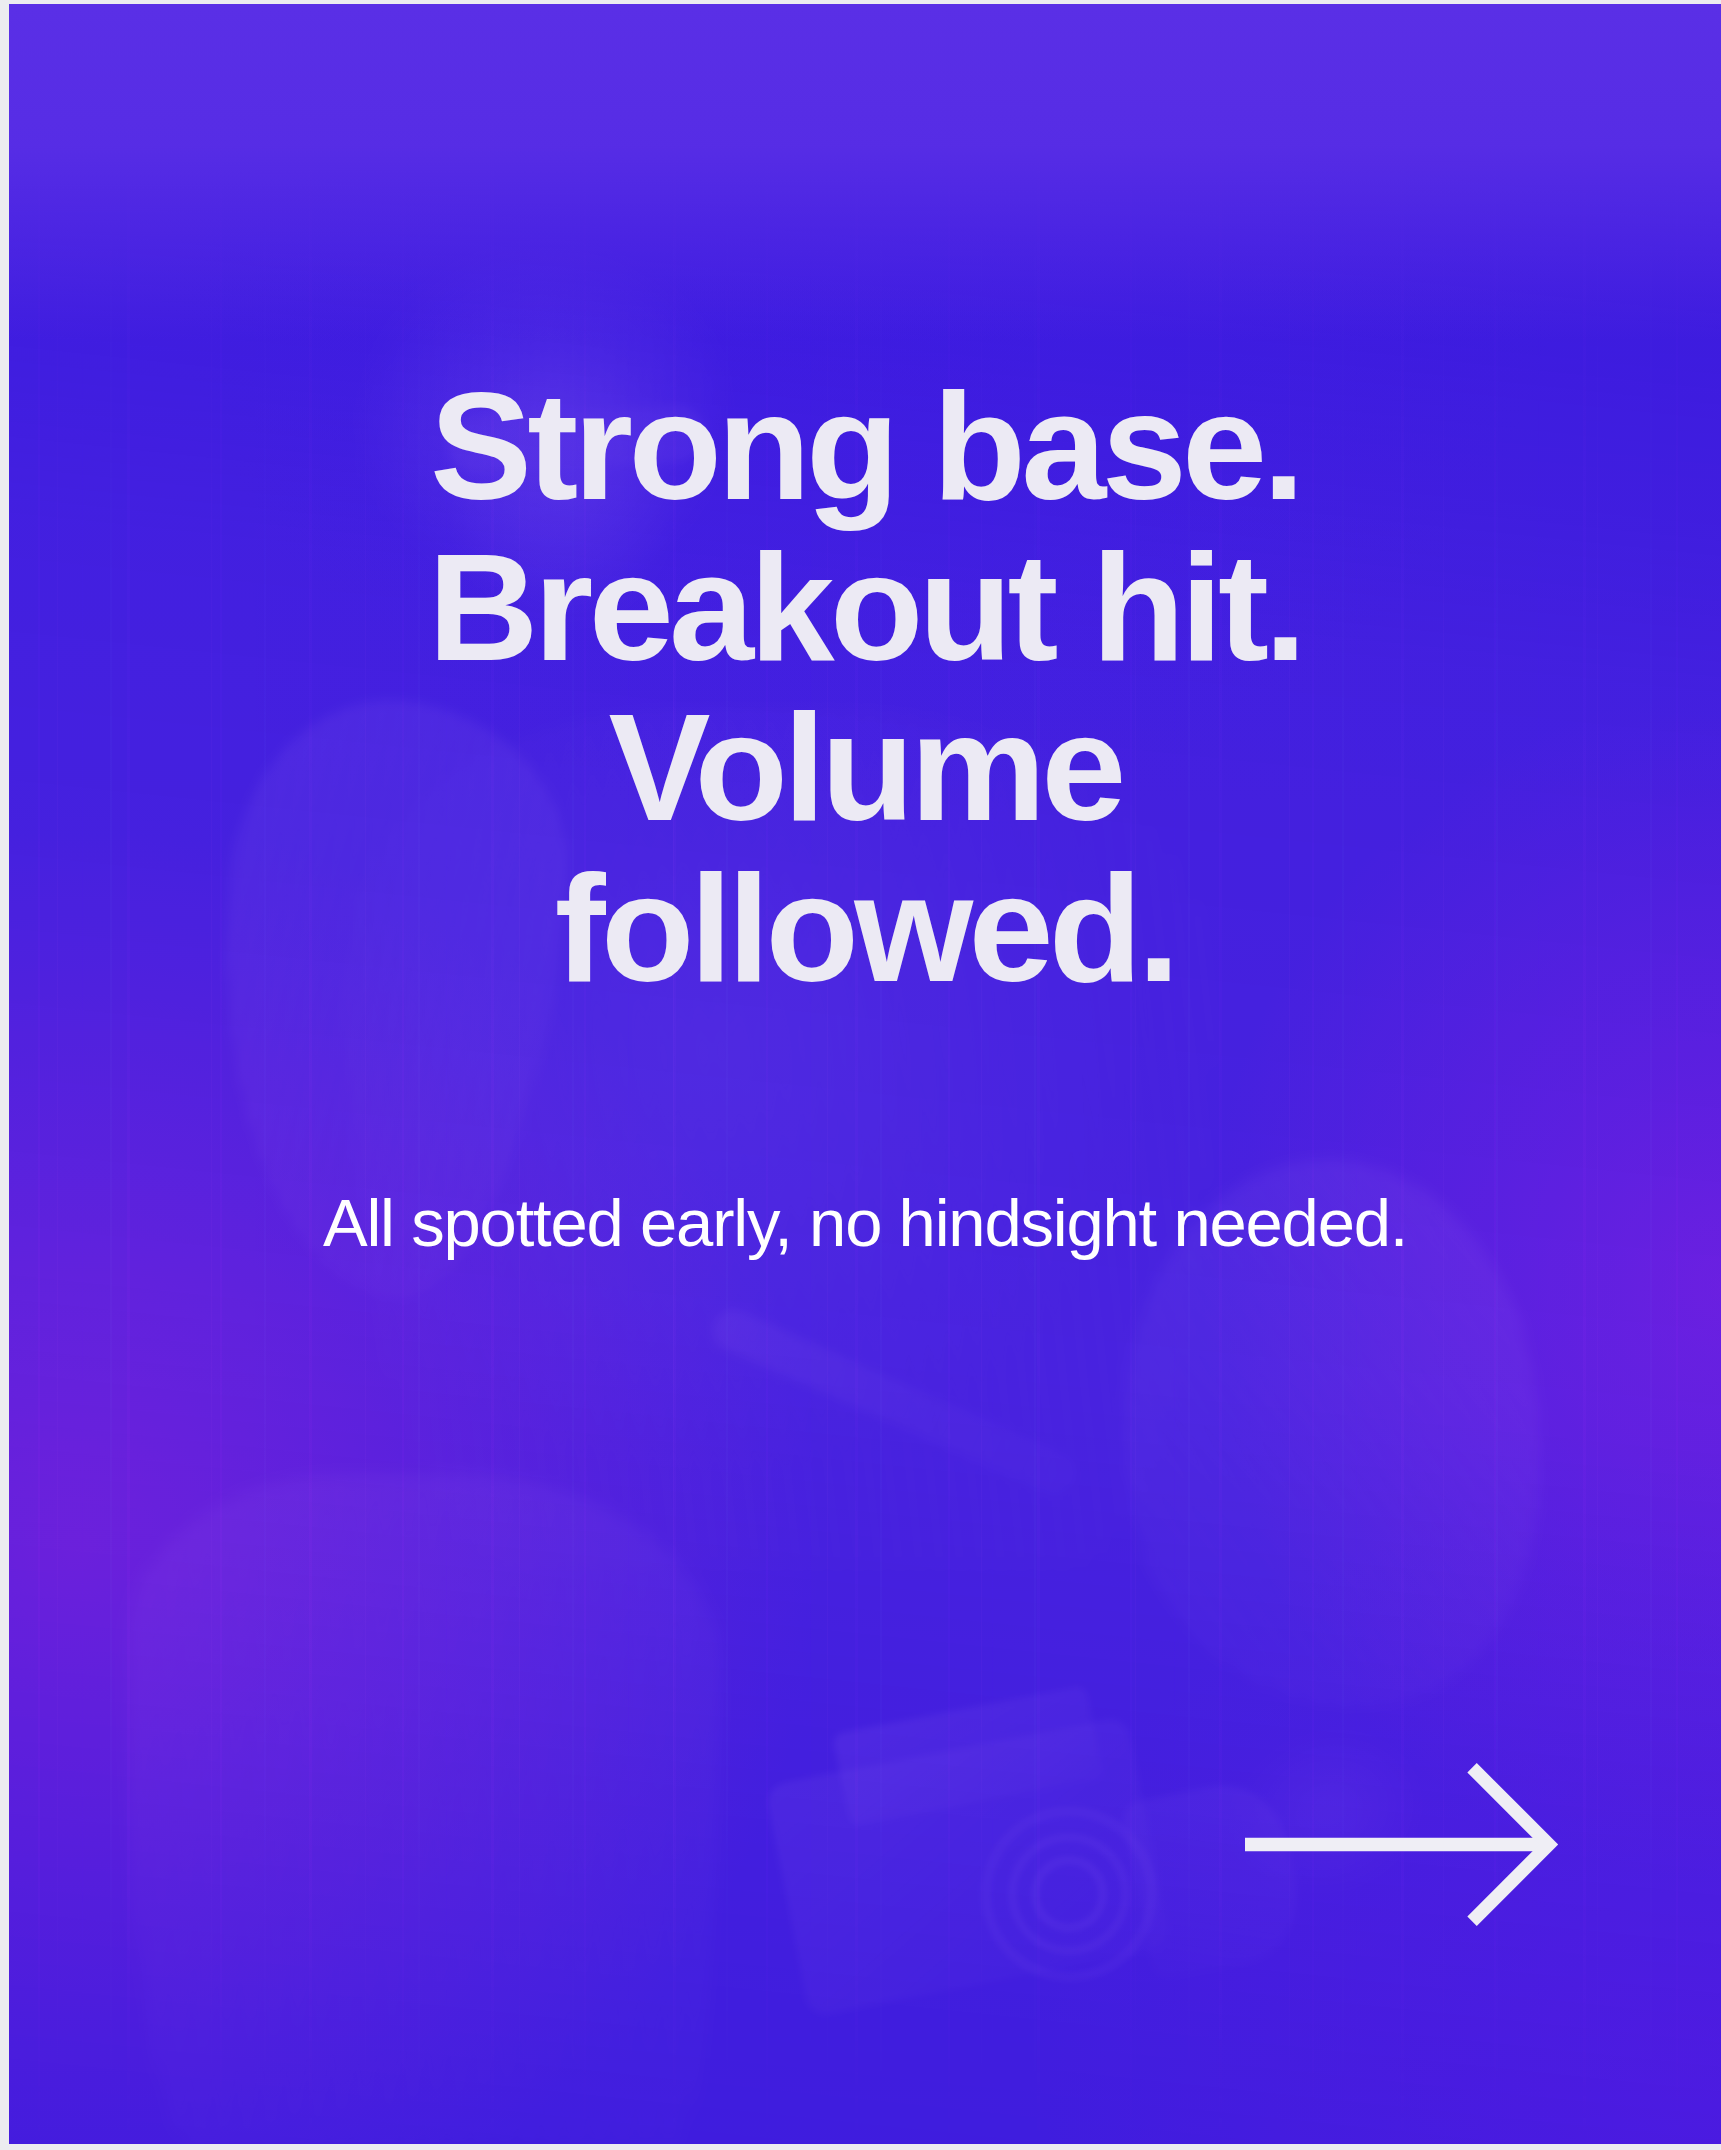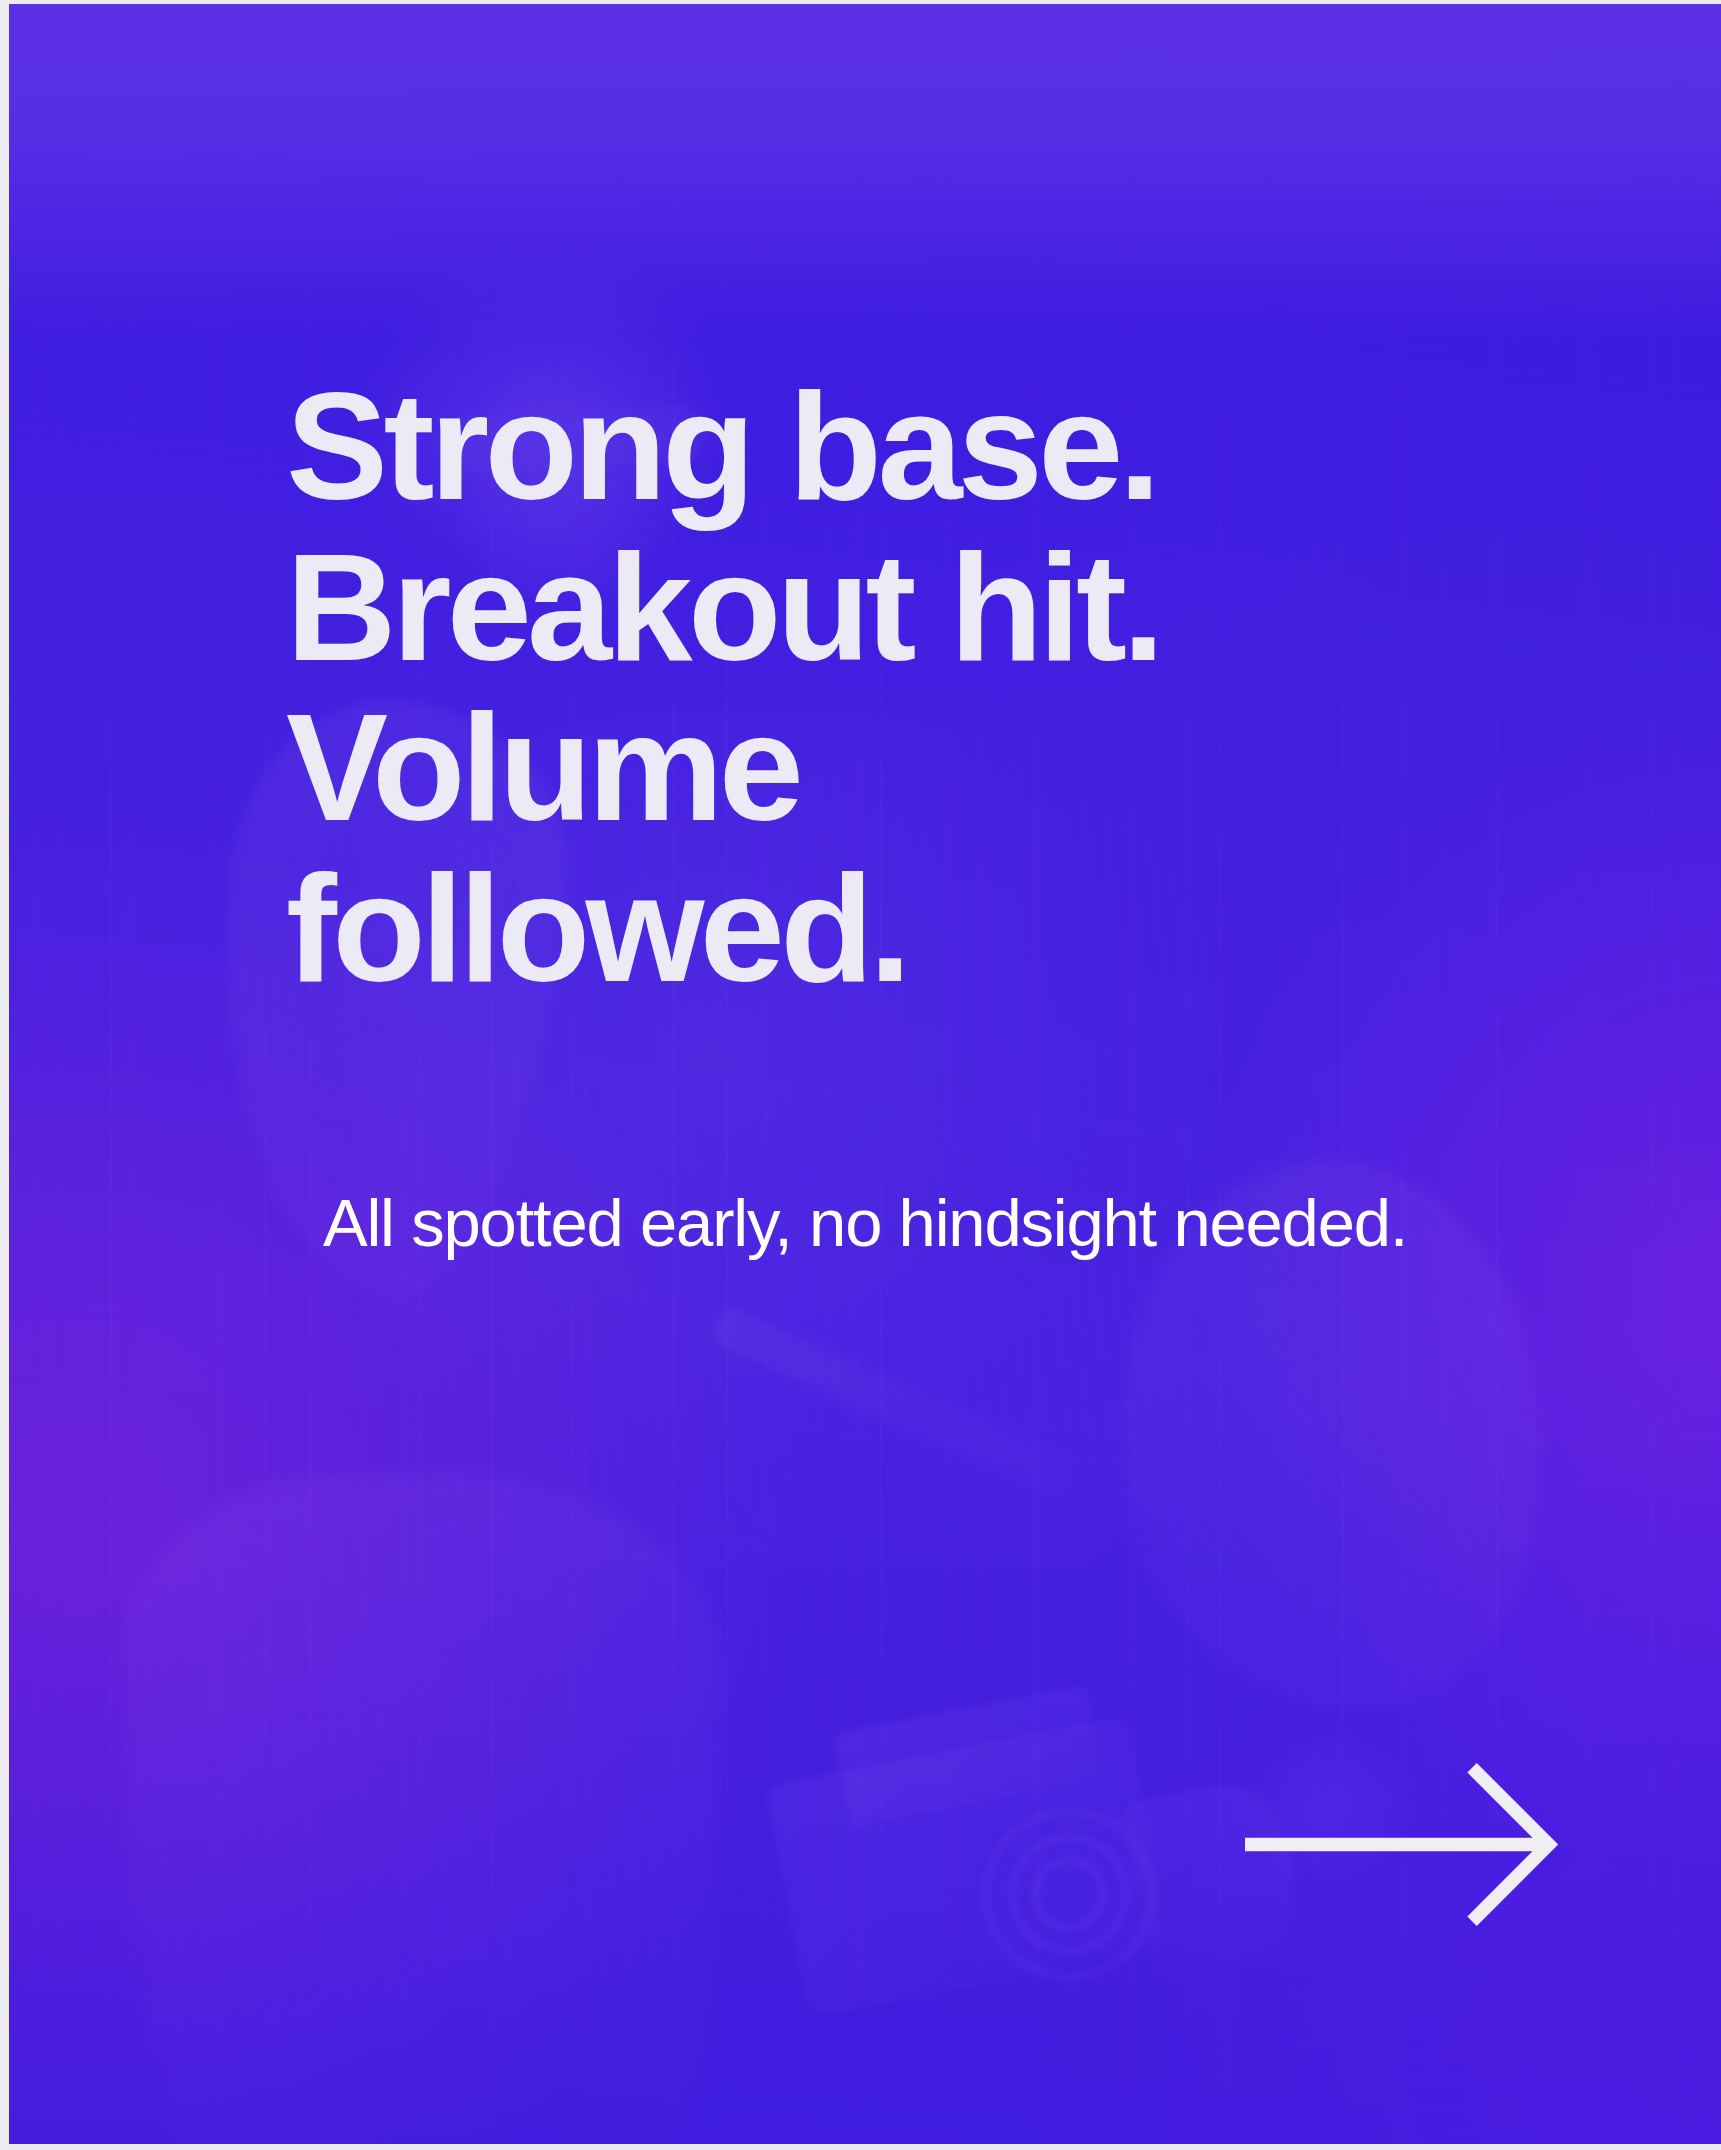--- a/index.html
+++ b/index.html
@@ -252,20 +252,21 @@
     position:absolute; inset:0;
     display:flex;
     flex-direction:column;
     align-items:center;
     z-index:5;
   }
 
   #headline{
     width:1158px;
     margin-top:362px;
+    text-align:center;
     color:#eceaf4;
     font-weight:700;
     font-size:153px;
     line-height:1.05;
     letter-spacing:-4.7px;
     text-rendering:optimizeLegibility;
   }
   #headline .hl-line{ display:block; white-space:nowrap; }
   #headline .hl-line.wrap{ white-space:normal; }
 

